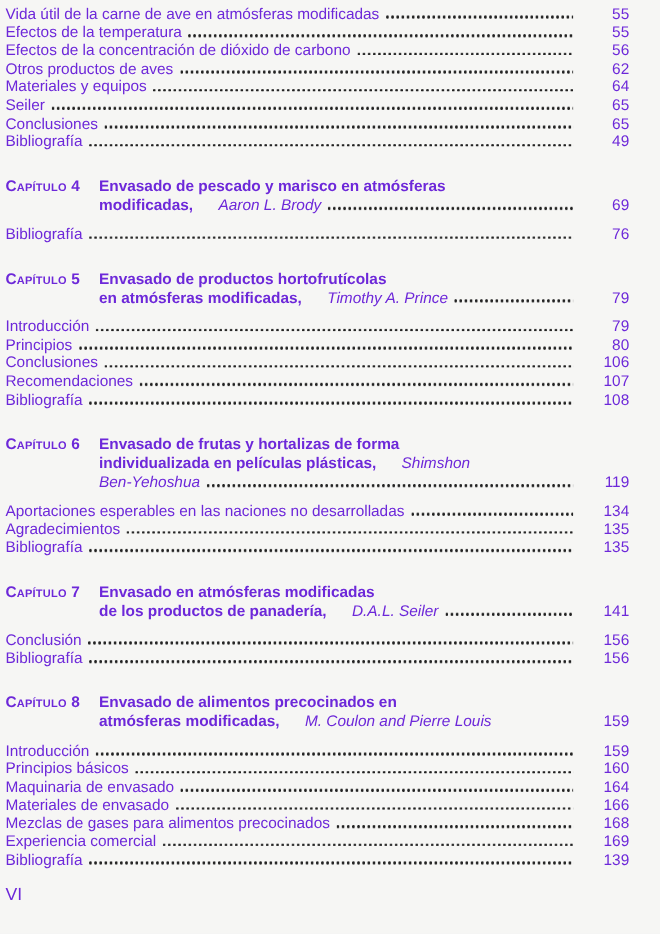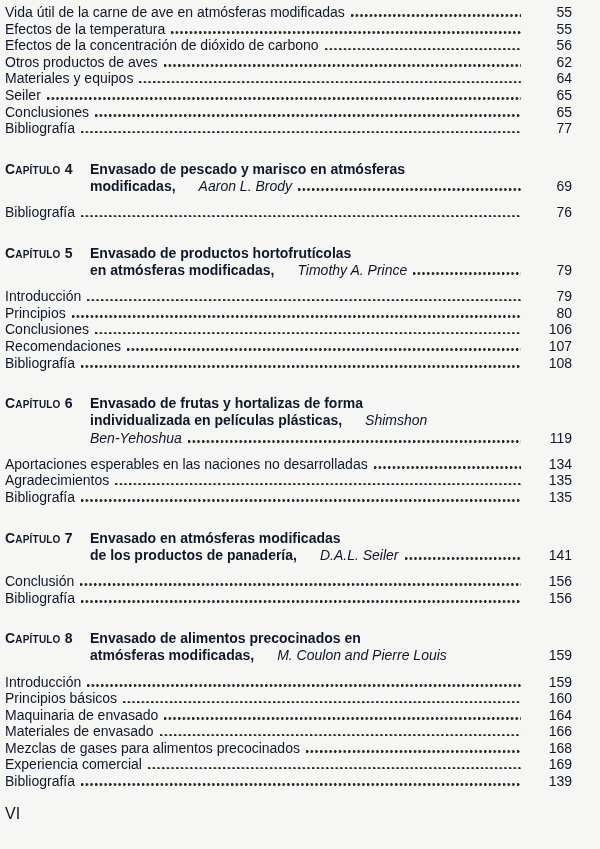--- a/index.html
+++ b/index.html
@@ -8,21 +8,21 @@
     background: #f6f6f4;
     overflow: hidden;
   }
   .page {
     box-sizing: border-box;
     width: 600px; height: 849px;
     padding: 4px 28px 0 5px;
     font-family: "Liberation Sans", sans-serif;
     font-size: 14px;
     line-height: 16.6px;
-    color: #0f172a;
+    color: #6d28d9;
   }
   .row { display: flex; align-items: baseline; }
   .lbl { white-space: nowrap; flex: 0 1 auto; }
   .leader {
     flex: 1 1 12px;
     height: 2.6px;
     margin: 0 7px 0 6px;
     background-image: radial-gradient(circle at 1.2px 1.3px, #222 1.05px, rgba(0,0,0,0) 1.5px);
     background-repeat: repeat-x;
     background-size: 4.7px 2.6px;
@@ -85,21 +85,21 @@
         <span class="pg">65</span>
       </div>
     <div class="row">
         <span class="lbl">Conclusiones</span>
         <span class="leader"></span>
         <span class="pg">65</span>
       </div>
     <div class="row">
         <span class="lbl">Bibliografía</span>
         <span class="leader"></span>
-        <span class="pg">77</span>
+        <span class="pg">49</span>
       </div>
   </div>
 
   <div class="chapter">
     <div class="chlabel">Capítulo 4</div>
     <div class="chtitle">
       <div class="chline">
           <span class="hb">Envasado de pescado y marisco en atmósferas</span>
           <span class="hi"></span>
         </div>

